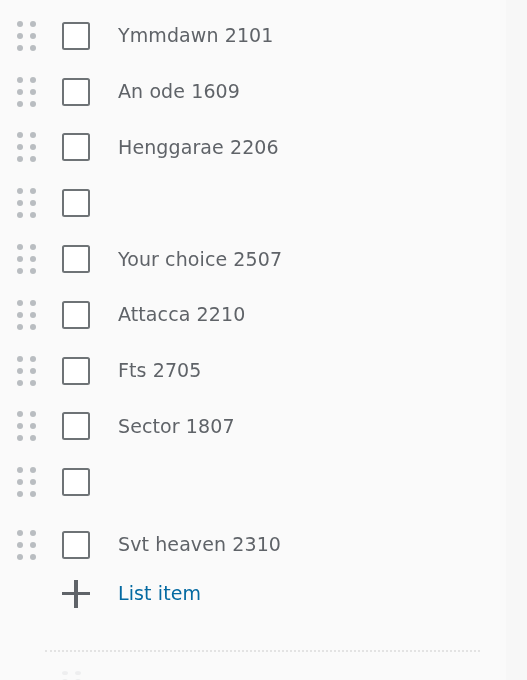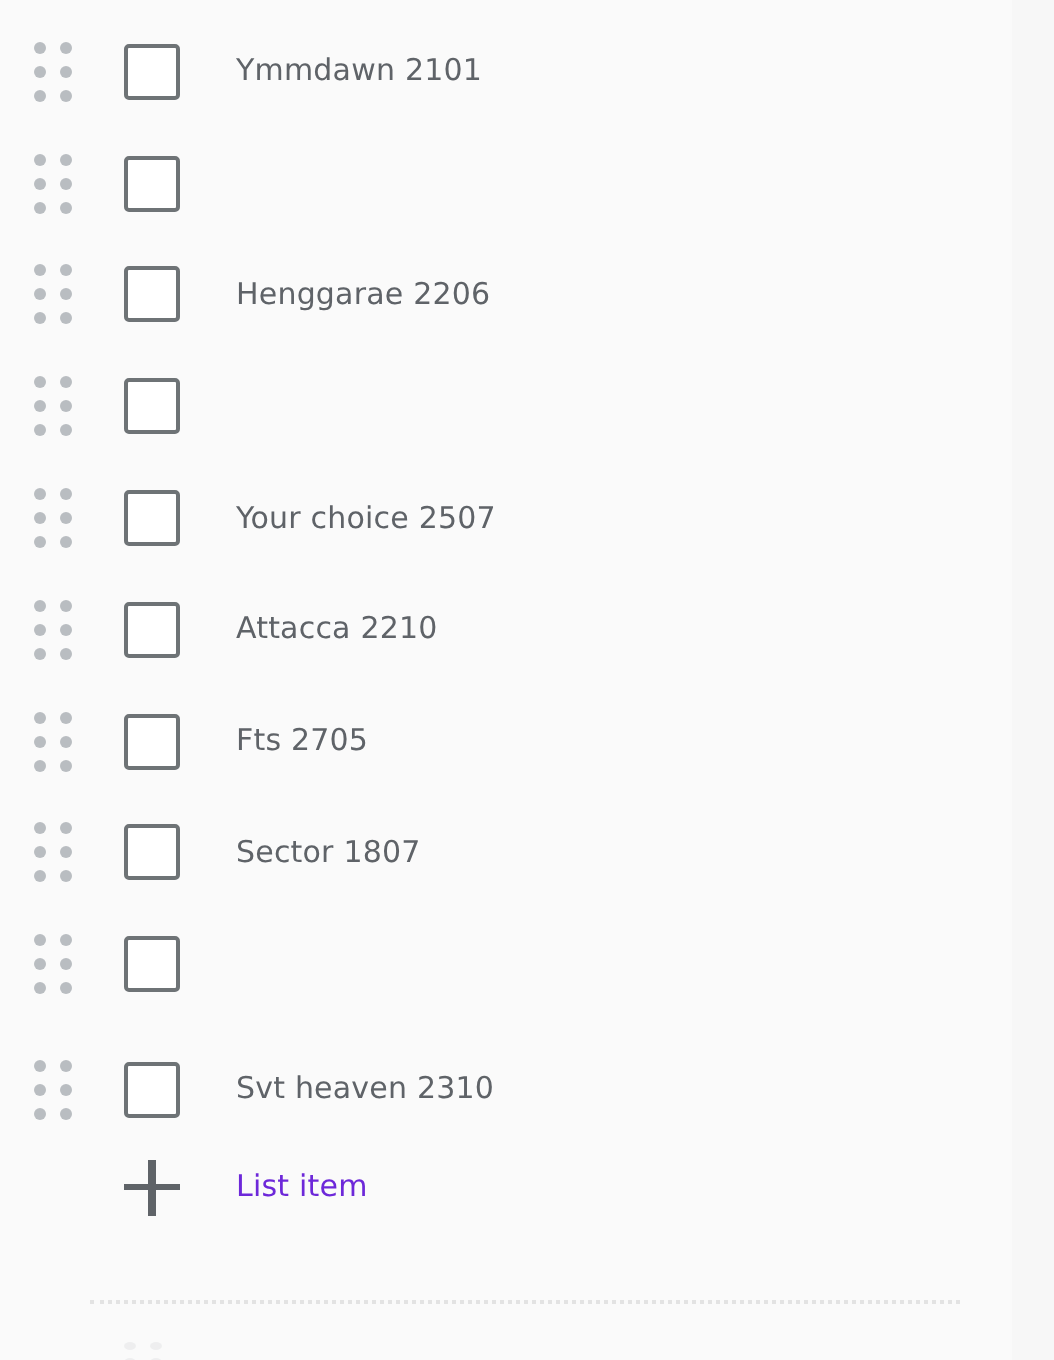--- a/index.html
+++ b/index.html
@@ -115,29 +115,29 @@
     top: 0;
     left: 12.4px;
     height: 28px;
     width: 3.2px;
   }
 
   
   .row-label {
     position: absolute;
     left: 118px;
-    font-size: 15px;
+    font-size: 19px;
     line-height: 1;
     color: #5f6368;
     letter-spacing: 0.1px;
     white-space: nowrap;
     font-family: "DejaVu Sans", "Liberation Sans", sans-serif;
   }
   .add-row .row-label {
-    color: #6d28d9;
+    color: #0369a1;
   }
 
   
   .dotted-divider {
     position: absolute;
     left: 45px;
     top: 650px;
     width: 435px;
     height: 1px;
     border-top: 2px dotted #e3e3e3;
@@ -190,20 +190,21 @@
         <div class="row" style="top: 63.8px;">
           <div class="drag-handle">
             <span></span>
             <span></span>
             <span></span>
             <span></span>
             <span></span>
             <span></span>
           </div>
           <div class="checkbox"></div>
+          <div class="row-label">An ode 1609</div>
         </div>
         <div class="row" style="top: 119.6px;">
           <div class="drag-handle">
             <span></span>
             <span></span>
             <span></span>
             <span></span>
             <span></span>
             <span></span>
           </div>

